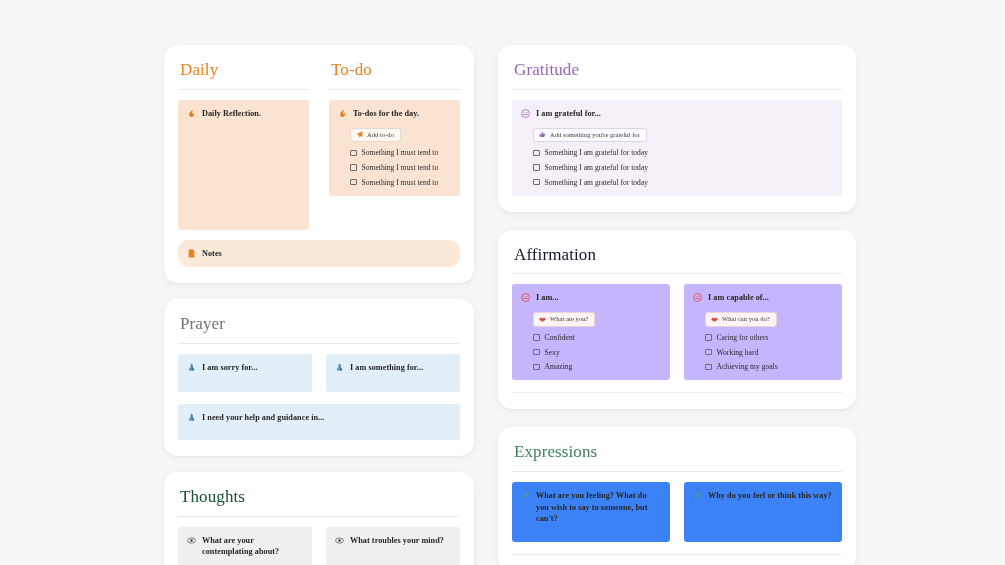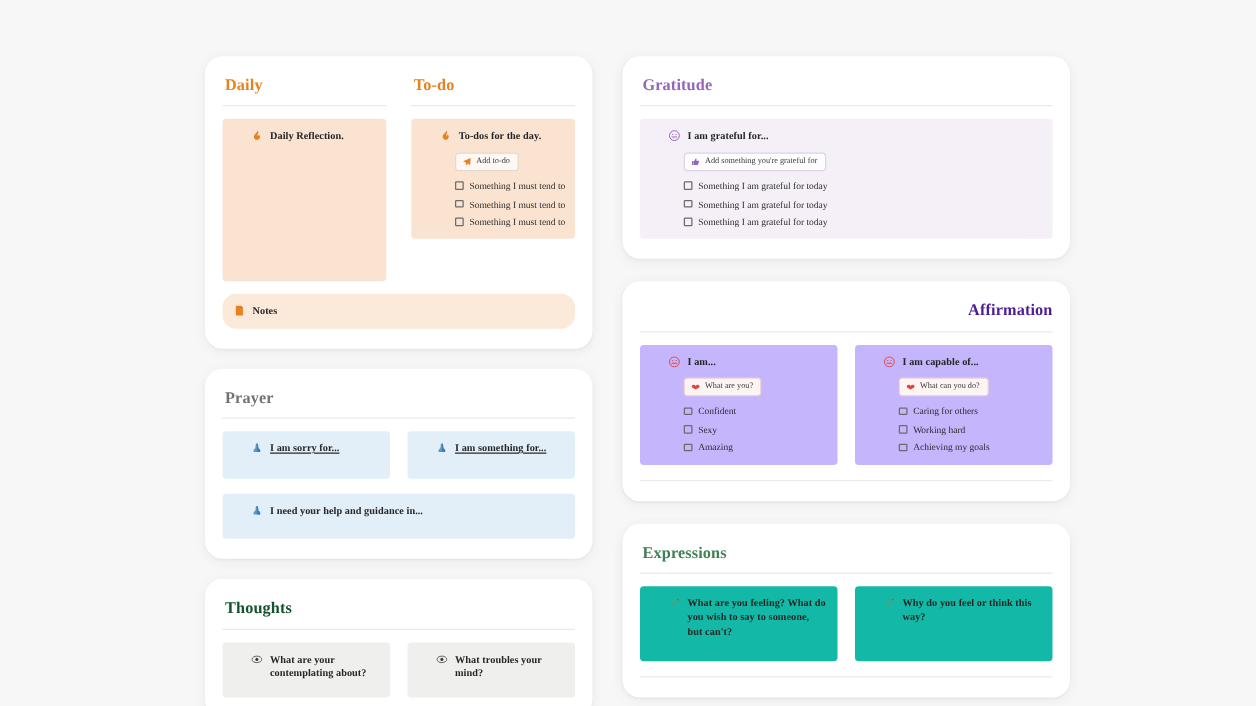--- a/index.html
+++ b/index.html
@@ -38,57 +38,57 @@
 
   .card {
     background: #ffffff;
     border-radius: 14px;
     box-shadow: 0 2px 10px rgba(0,0,0,0.055), 0 1px 2px rgba(0,0,0,0.04);
     padding: 14px 14px 16px 14px;
   }
 
   .card-title {
     font-family: "Liberation Serif", "DejaVu Serif", serif;
-    font-size: 13px;
-    font-weight: 700;
+    font-size: 17px;
+    font-weight: 400;
     letter-spacing: 0.1px;
     line-height: 1.1;
     padding: 2px 0 0 2px;
   }
 
   .rule {
     height: 1px;
     background: #e9e9e9;
     margin: 9px 0 10px 0;
   }
   .rule-bottom {
     height: 1px;
     background: #ececec;
     margin: 12px 0 0 0;
   }
 
   
   .t-orange { color: #e8821e; }
   .t-purple { color: #9566b8; }
-  .t-red    { color: #4c1d95; text-align: right; }
+  .t-red    { color: #0f172a; }
   .t-blue   { color: #737373; }
   .t-green  { color: #3f8055; }
   .t-dark   { color: #14532d; }
 
   
   .block {
     border-radius: 3px;
-    padding: 8px 9px 9px 23px;
+    padding: 8px 9px 9px 9px;
   }
   .block-peach  { background: #fae4d1; }
   .block-peach2 { background: #fbead9; border-radius: 11px; }
   .block-purple { background: #f5f0f8; }
   .block-pink   { background: #c4b5fd; }
   .block-blue   { background: #e3eff8; }
-  .block-green  { background: #14b8a6; }
+  .block-green  { background: #3b82f6; }
   .block-gray   { background: #efefed; }
 
   .row {
     display: flex;
     align-items: flex-start;
     gap: 6px;
   }
 
   .label {
     font-size: 8.2px;
@@ -154,21 +154,21 @@
   .notes-bar { margin-top: 10px; padding: 8px 9px; }
 
   .indent { padding-left: 12px; margin-top: 5px; }
 
   
   .grid2 { display: flex; gap: 14px; }
   .grid2 > * { flex: 1 1 0; min-width: 0; }
 
   .prayer-wide { margin-top: 12px; }
 
-  .b-h38 { min-height: 38px; text-decoration: underline; }
+  .b-h38 { min-height: 38px; }
   .b-h44 { min-height: 44px; }
   .b-h50 { min-height: 50px; }
   .b-h60 { min-height: 60px; }
   .b-h36 { min-height: 36px; }
 </style>
 </head>
 <body>
 
 <div class="app">
   <div class="columns">

